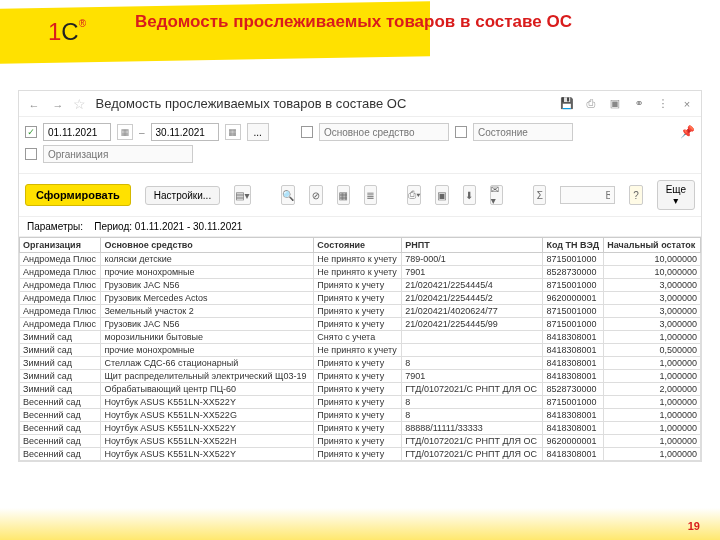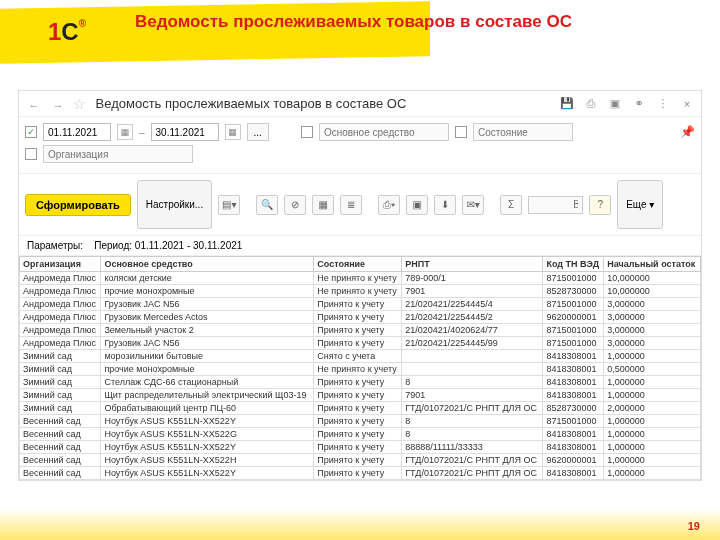--- a/index.html
+++ b/index.html
@@ -1,45 +1,45 @@
 <!DOCTYPE html>
 <html><head>
 <meta charset="utf-8">
 <style>
 *{box-sizing:border-box;margin:0;padding:0;font-family:Arial,sans-serif}
 body{width:720px;height:540px;background:#fff;overflow:hidden;font-size:10px}
 .header-area{position:relative;height:80px}
 .yellow-brush{position:absolute;left:0;top:5px;width:430px;height:55px;background:#ffe100;transform:skewY(-1deg)}
-.logo{position:absolute;left:48px;top:18px;font-size:24px;font-weight:bold;color:#d91c1c}
+.logo{position:absolute;left:48px;top:18px;font-size:24px;font-weight:normal;color:#d91c1c}
 .logo-slash{color:#222}
 .title{position:absolute;left:135px;top:12px;font-size:17px;font-weight:bold;color:#d91c1c;line-height:1.2}
 .app-window{margin:10px 18px 0;border:1px solid #ddd}
 .win-toolbar{height:26px;display:flex;align-items:center;padding:0 6px;border-bottom:1px solid #eee;gap:6px}
 .tb-btn{width:18px;height:18px;display:inline-flex;align-items:center;justify-content:center;color:#888;font-size:11px}
 .star{color:#ccc;font-size:14px}
 .win-title{font-size:13px;color:#333;margin-left:4px;flex:1}
 .win-right{display:flex;gap:8px;align-items:center}
 .win-right .ic{width:16px;height:16px;display:inline-flex;align-items:center;justify-content:center;color:#888;font-size:11px;border:1px solid transparent}
 .filter-bar{padding:6px;border-bottom:1px solid #eee}
 .filter-row{display:flex;align-items:center;gap:6px;margin-bottom:4px}
 .chk{width:12px;height:12px;border:1px solid #999;display:inline-flex;align-items:center;justify-content:center;font-size:9px;color:#393}
 .date-in{border:1px solid #bbb;padding:4px 4px;font-size:10px;width:68px;height:18px}
 .cal-ic{display:inline-flex;width:16px;height:16px;align-items:center;justify-content:center;color:#888;border:1px solid #ccc;font-size:9px}
 .dots-btn{border:1px solid #ccc;padding:1px 6px;height:18px;font-size:10px;background:#f8f8f8}
 .field-in{border:1px solid #ccc;padding:2px 4px;font-size:10px;height:18px;color:#aaa;background:#fafafa}
 .pin{margin-left:auto;color:#e8c020;font-size:12px}
-.action-bar{display:flex;align-items:center;gap:6px;padding:6px;border-bottom:1px solid #eee;flex-wrap:nowrap}
+.action-bar{display:flex;align-items:center;gap:14px;padding:6px;border-bottom:1px solid #eee;flex-wrap:nowrap}
 .btn-primary{background:#ffe100;border:1px solid #d4b800;padding:4px 10px;font-size:11px;font-weight:bold;border-radius:3px}
-.btn-sec{background:#f5f5f5;border:1px solid #ccc;padding:18px 8px;font-size:10px;border-radius:3px}
+.btn-sec{background:#f5f5f5;border:1px solid #ccc;padding:3px 8px;font-size:10px;border-radius:3px}
 .ibtn{width:22px;height:20px;border:1px solid #ccc;background:#f8f8f8;display:inline-flex;align-items:center;justify-content:center;font-size:10px;color:#666;border-radius:2px}
 .params-bar{padding:4px 8px;font-size:10px;border-bottom:1px solid #eee}
 .grid{width:100%;border-collapse:collapse;font-size:9px}
 .grid th{background:#fff;border:1px solid #ccc;padding:2px 3px;text-align:left;font-weight:bold;color:#333}
 .grid td{border:1px solid #ddd;padding:1px 3px;color:#333;white-space:nowrap;overflow:hidden}
-.num{}
+.num{text-align:right}
 .grid-wrap{max-height:245px;overflow:auto}
 .footer-band{position:fixed;bottom:0;left:0;right:0;height:32px;background:linear-gradient(#fff,#ffe86e)}
 .page-num{position:fixed;bottom:8px;right:20px;font-size:11px;color:#d91c1c;font-weight:bold}
 .dash{color:#888}
 </style>
 </head>
 <body>
 
 <div class="header-area">
   <div class="yellow-brush"></div>

